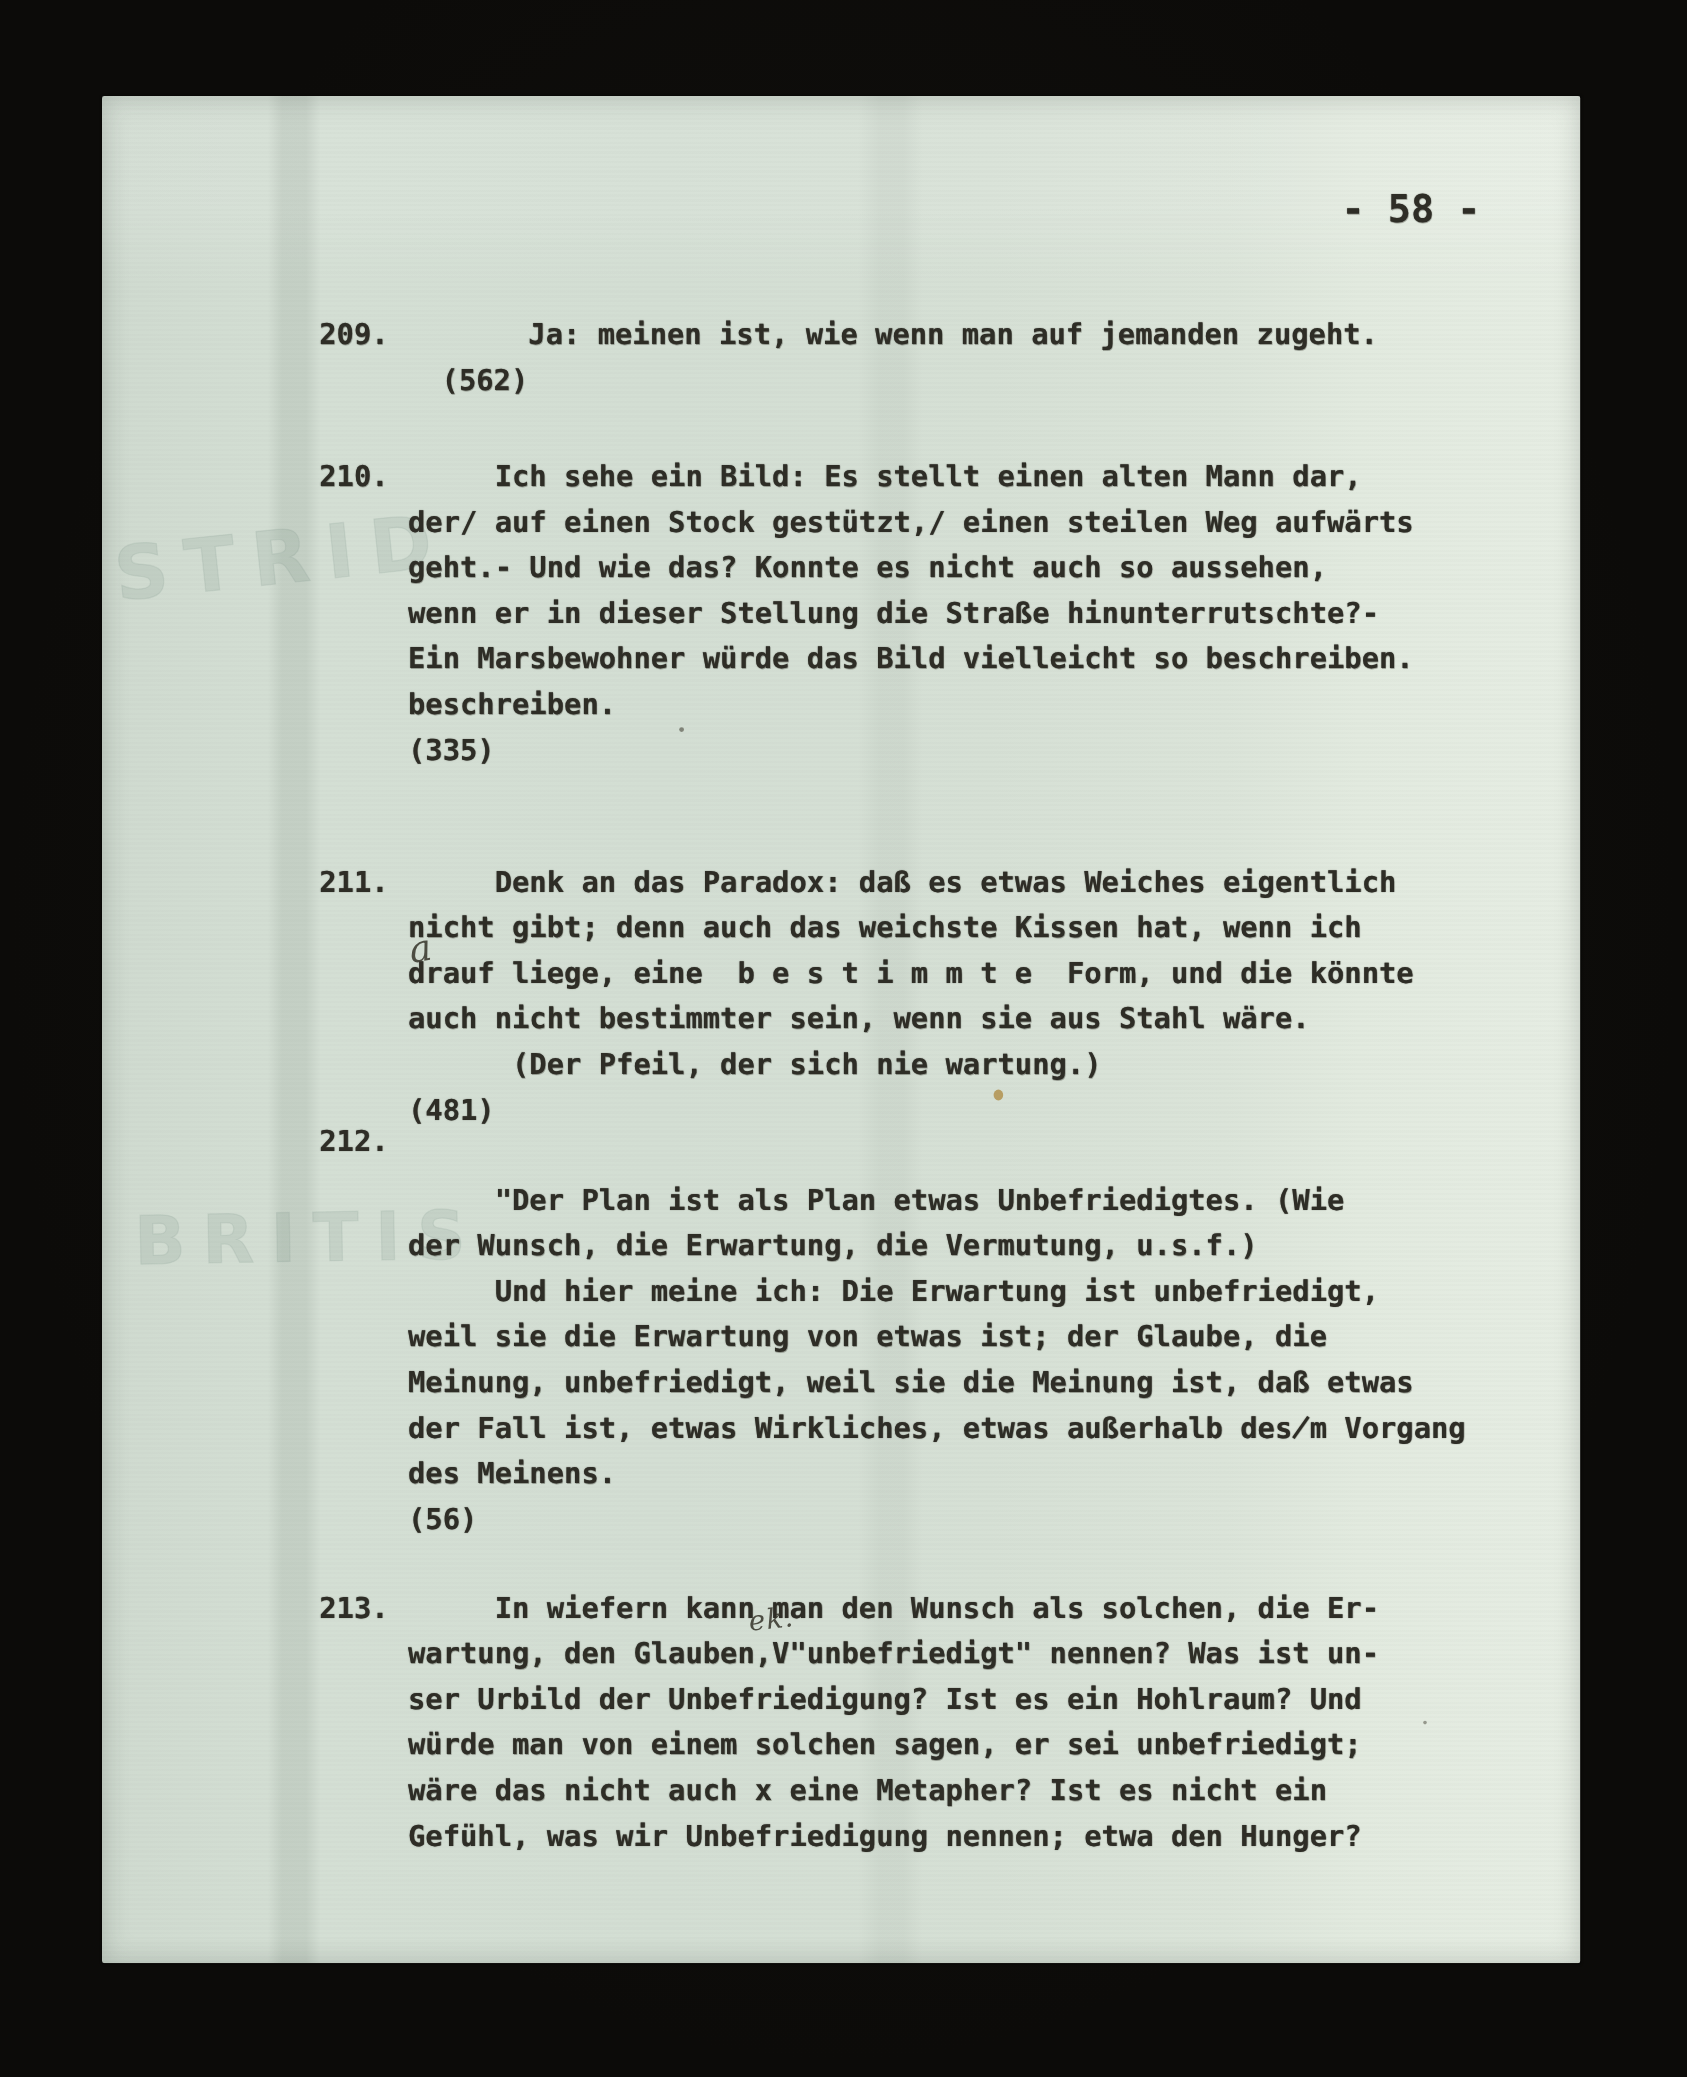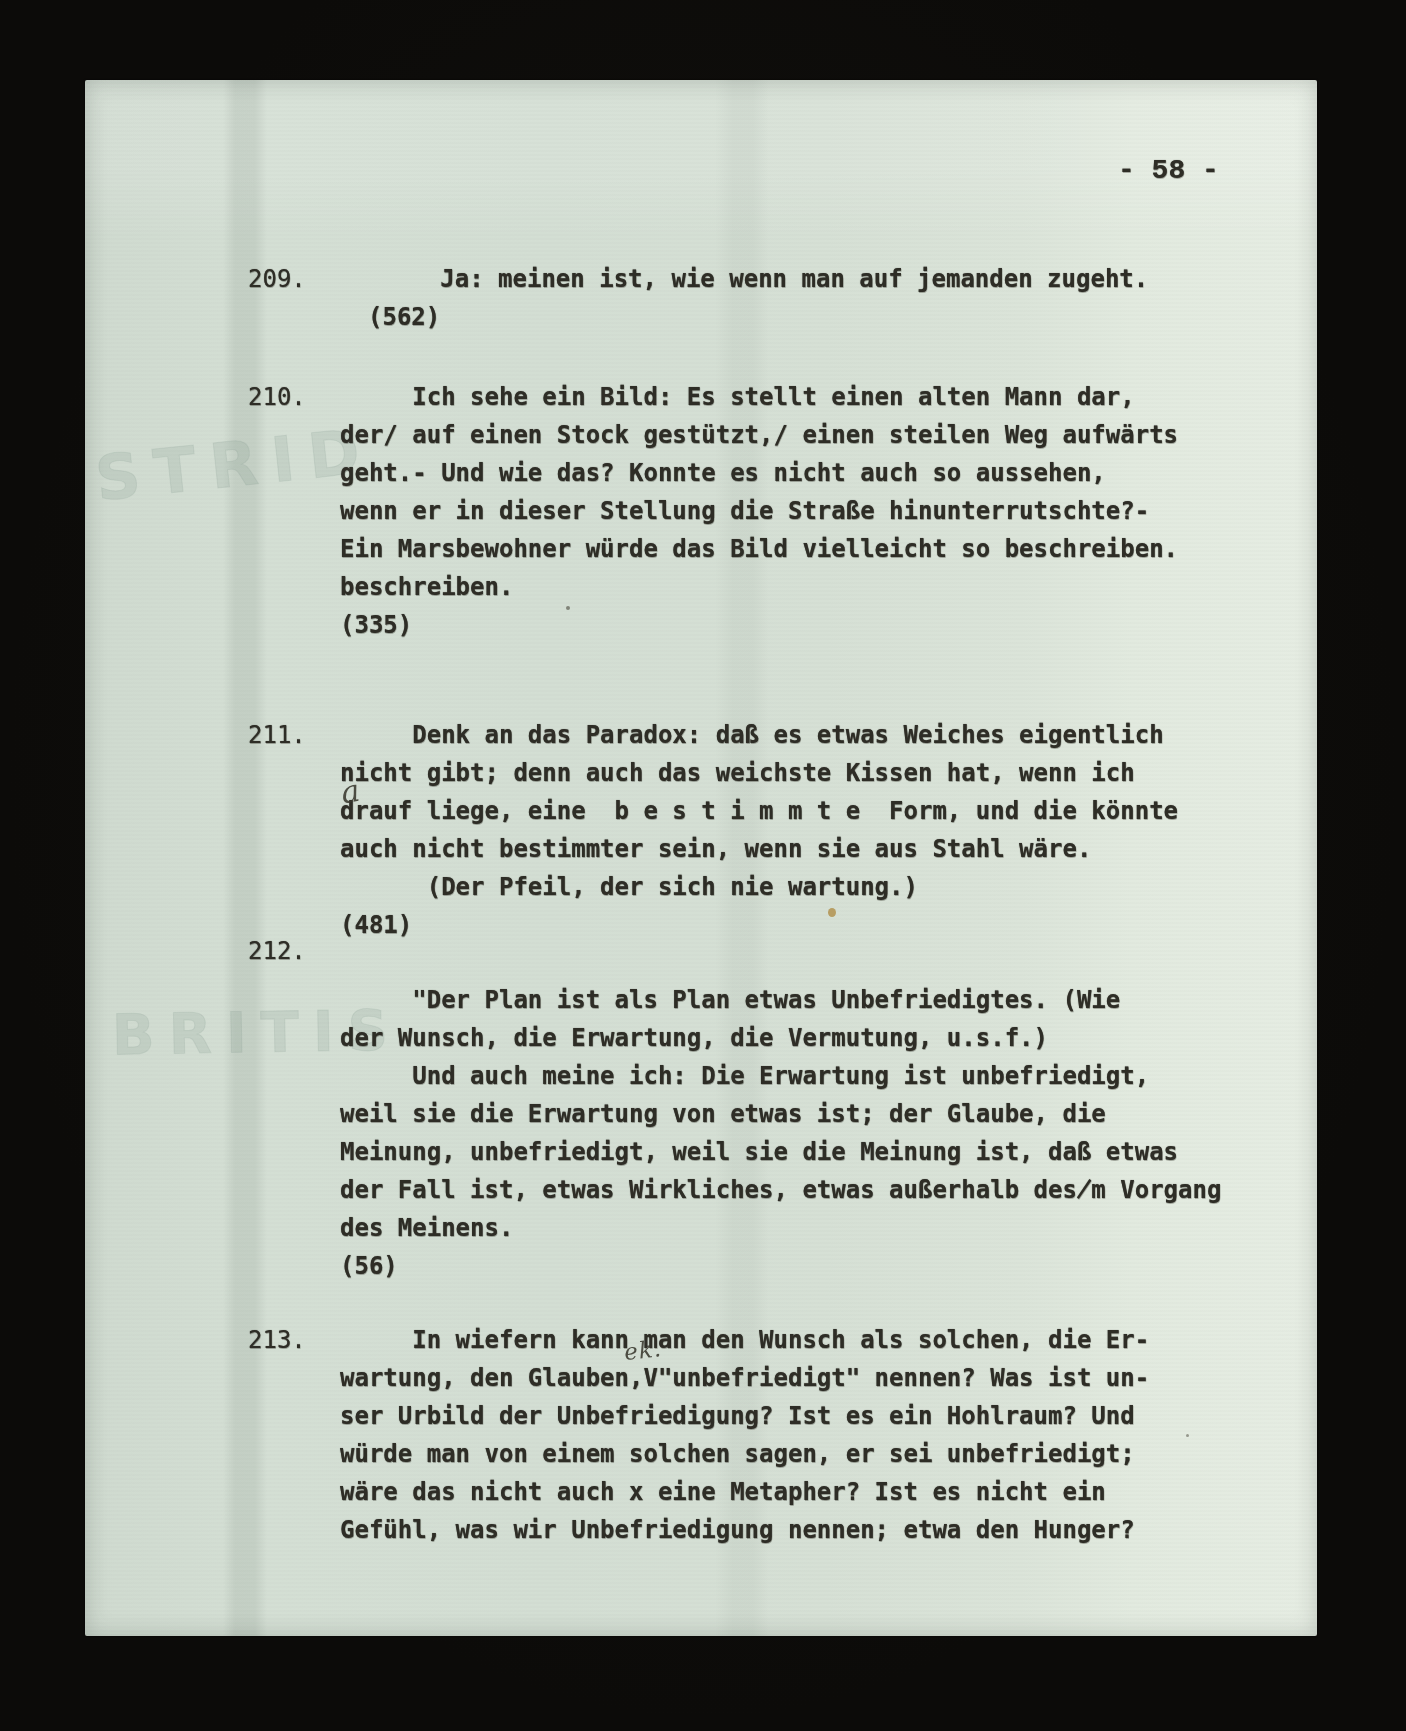--- a/index.html
+++ b/index.html
@@ -15,28 +15,27 @@
     background:
       repeating-linear-gradient(0deg, rgba(0,0,0,.012) 0 2px, rgba(0,0,0,0) 2px 4px),
       linear-gradient(90deg, rgba(60,75,65,0) 138px, rgba(60,75,65,.10) 150px, rgba(60,75,65,.10) 170px, rgba(60,75,65,0) 182px),
       linear-gradient(90deg, rgba(80,95,85,0) 630px, rgba(80,95,85,.06) 648px, rgba(80,95,85,.06) 668px, rgba(80,95,85,0) 684px),
       linear-gradient(180deg, rgba(255,255,255,.10) 0 90px, rgba(255,255,255,0) 160px),
       linear-gradient(90deg,#cfdacf 0%,#d4dfd4 14%,#d3ded3 38%,#d6e0d5 60%,#dbe4d9 76%,#e2eadf 85%,#e6ede3 100%);
     box-shadow: inset 0 0 22px rgba(40,52,45,.22), 0 0 2px rgba(0,0,0,.8);
     border-radius:2px;
   }
   .typed{
-    position:absolute;color:#2e2d26;font-size:28px;font-weight:bold;
+    position:absolute;color:#2e2d26;font-size:32px;font-weight:bold;
     letter-spacing:0; white-space:pre;
     text-shadow:0 0 1px rgba(46,45,38,.65), .5px .5px 0 rgba(46,45,38,.30);
-    font-family:Liberation Mono, monospace;
   }
-  .ts-num{position:absolute;color:#2e2d26;font-size:24px;font-weight:normal;
+  .ts-num{position:absolute;color:#2e2d26;font-size:24px;font-weight:bold;
     line-height:38px;white-space:pre;
-    text-shadow:0 0 1px rgba(46,45,38,.65), .5px .5px 0 rgba(46,45,38,.30);}
+    text-shadow:0 0 1px rgba(46,45,38,.65), .5px .5px 0 rgba(46,45,38,.30);margin-left:18px;}
   .ts-block{position:absolute;}
   .ts-line{height:38px;line-height:38px;color:#2e2d26;font-size:24px;font-weight:bold;
     white-space:pre;
     text-shadow:0 0 1px rgba(46,45,38,.65), .5px .5px 0 rgba(46,45,38,.30);}
   .handwriting{
     position:absolute;font-family:"DejaVu Serif","Liberation Serif",serif;
     font-style:italic;color:#3a392f;opacity:.88;white-space:pre;
   }
   .hand-a{left:341px;top:773px;font-size:31px;transform:rotate(-10deg);}
   .hand-ek{left:624px;top:1337px;font-size:23px;transform:rotate(-6deg);letter-spacing:1px;}
@@ -86,21 +85,21 @@
         <div class="ts-line">nicht gibt; denn auch das weichste Kissen hat, wenn ich</div>
         <div class="ts-line">drauf liege, eine  b e s t i m m t e  Form, und die könnte</div>
         <div class="ts-line">auch nicht bestimmter sein, wenn sie aus Stahl wäre.</div>
         <div class="ts-line">      (Der Pfeil, der sich nie wartung.)</div>
         <div class="ts-line">(481)</div>
       </div>
       <div class="ts-num" style="left: 248px; top: 932px; text-align: center;">212.</div>
       <div class="ts-block" style="left: 340px; top: 981px;">
         <div class="ts-line">     "Der Plan ist als Plan etwas Unbefriedigtes. (Wie</div>
         <div class="ts-line">der Wunsch, die Erwartung, die Vermutung, u.s.f.)</div>
-        <div class="ts-line">     Und auch meine ich: Die Erwartung ist unbefriedigt,</div>
+        <div class="ts-line">     Und hier meine ich: Die Erwartung ist unbefriedigt,</div>
         <div class="ts-line">weil sie die Erwartung von etwas ist; der Glaube, die</div>
         <div class="ts-line">Meinung, unbefriedigt, weil sie die Meinung ist, daß etwas</div>
         <div class="ts-line">der Fall ist, etwas Wirkliches, etwas außerhalb des̸m Vorgang</div>
         <div class="ts-line">des Meinens.</div>
         <div class="ts-line">(56)</div>
       </div>
       <div class="ts-num" style="left: 248px; top: 1321px;">213.</div>
       <div class="ts-block" style="left: 340px; top: 1321px;">
         <div class="ts-line">     In wiefern kann man den Wunsch als solchen, die Er-</div>
         <div class="ts-line">wartung, den Glauben,V"unbefriedigt" nennen? Was ist un-</div>

